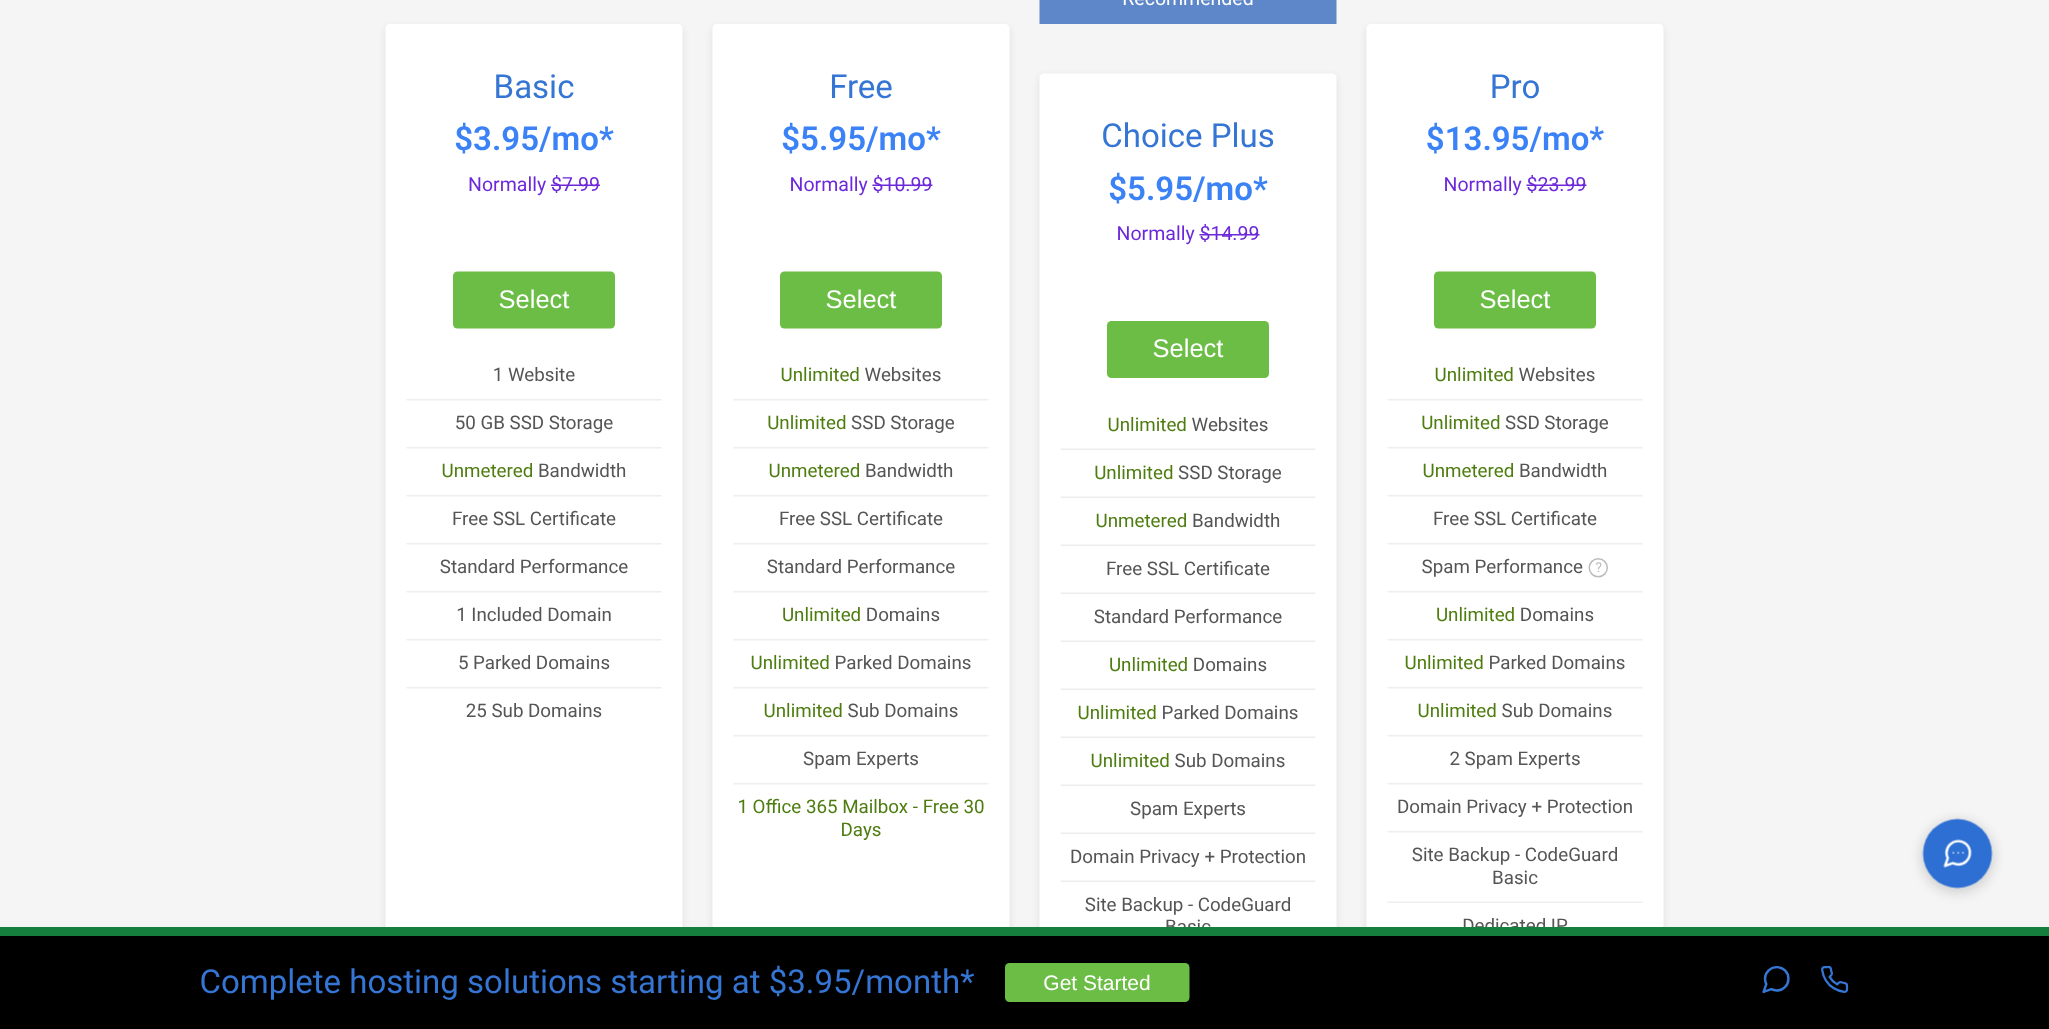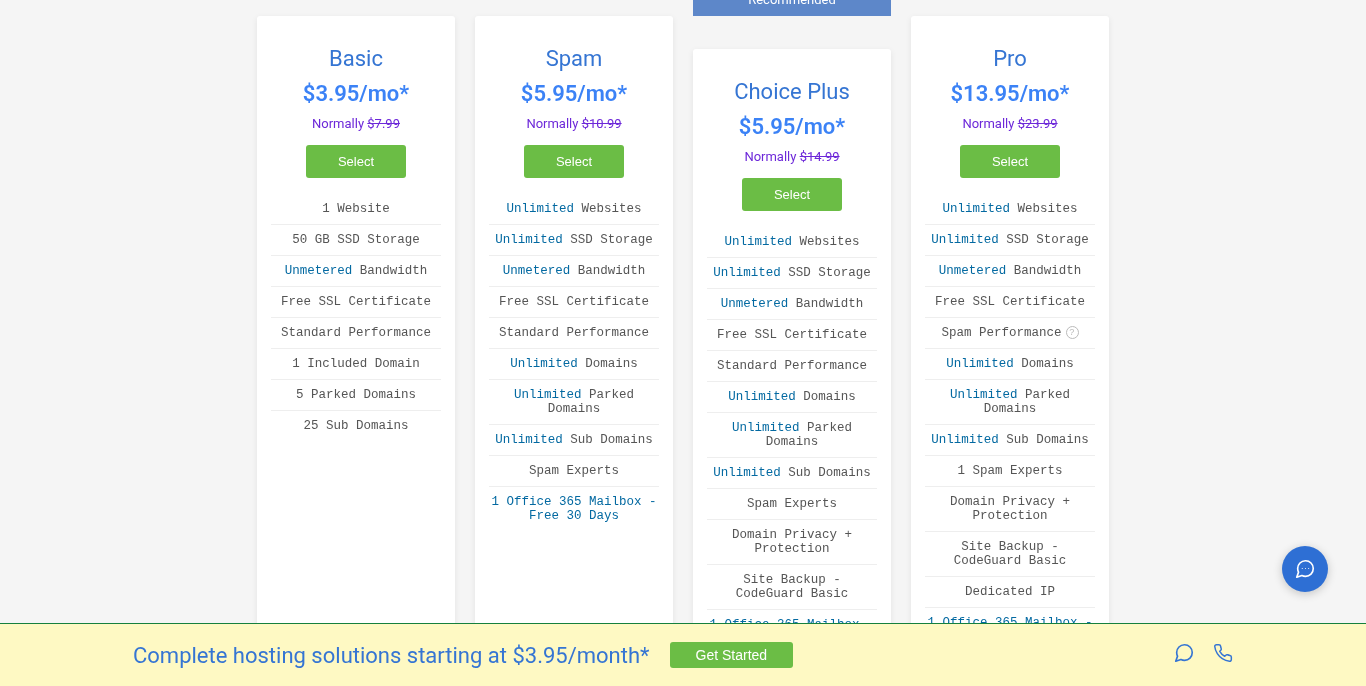--- a/index.html
+++ b/index.html
@@ -47,40 +47,40 @@
     margin-bottom: 14px;
   }
   .plan-normal .strike {
     text-decoration: line-through;
   }
   .select-btn {
     background: #6bbd45;
     color: #fff;
     border: none;
     padding: 9px 30px;
-    font-size: 13px;
+    font-size: 17px;
     border-radius: 3px;
     cursor: pointer;
     min-width: 100px;
+    margin-top: 36px;
   }
   .features {
     padding: 6px 14px 0 14px;
     font-size: 12.5px;
     color: #555;
   }
   .feature {
     border-bottom: 1px solid #eee;
     padding: 8px 0;
-    font-family: Liberation Mono, monospace;
   }
   .plan .features .feature:last-child {
     border-bottom: none;
   }
   .kw {
-    color: #0369a1;
+    color: #4d7c0f;
   }
   .info-icon {
     display: inline-block;
     width: 13px;
     height: 13px;
     border: 1px solid #bbb;
     border-radius: 50%;
     font-size: 9px;
     line-height: 12px;
     text-align: center;
@@ -105,22 +105,22 @@
     position: absolute;
     top: -33px;
     left: 0;
     right: 0;
   }
   .footer-bar {
     position: absolute;
     bottom: 0;
     left: 0;
     right: 0;
-    background: #fef9c3;
-    border-top: 1px solid #15803d;
+    background: #000000;
+    border-top: 6px solid #15803d;
     padding: 18px 0;
   }
   .footer-inner {
     width: 1100px;
     margin: 0 auto;
     display: flex;
     align-items: center;
     justify-content: space-between;
   }
   .footer-left {
@@ -175,21 +175,21 @@
         <div class="feature"><span>50 GB SSD Storage</span></div>
         <div class="feature"><span class="kw">Unmetered</span><span> Bandwidth</span></div>
         <div class="feature"><span>Free SSL Certificate</span></div>
         <div class="feature"><span>Standard Performance</span></div>
         <div class="feature"><span>1 Included Domain</span></div>
         <div class="feature"><span>5 Parked Domains</span></div>
         <div class="feature"><span>25 Sub Domains</span></div>
       </div>
     </div>
     <div class="plan">
-      <div class="inner"><div class="plan-title">Spam</div><div class="plan-price">$5.95/mo*</div><div class="plan-normal"><span>Normally </span><span class="strike">$10.99</span></div><button class="select-btn">Select</button></div>
+      <div class="inner"><div class="plan-title">Free</div><div class="plan-price">$5.95/mo*</div><div class="plan-normal"><span>Normally </span><span class="strike">$10.99</span></div><button class="select-btn">Select</button></div>
       <div class="features">
         <div class="feature"><span class="kw">Unlimited</span><span> Websites</span></div>
         <div class="feature"><span class="kw">Unlimited</span><span> SSD Storage</span></div>
         <div class="feature"><span class="kw">Unmetered</span><span> Bandwidth</span></div>
         <div class="feature"><span>Free SSL Certificate</span></div>
         <div class="feature"><span>Standard Performance</span></div>
         <div class="feature"><span class="kw">Unlimited</span><span> Domains</span></div>
         <div class="feature"><span class="kw">Unlimited</span><span> Parked Domains</span></div>
         <div class="feature"><span class="kw">Unlimited</span><span> Sub Domains</span></div>
         <div class="feature"><span>Spam Experts</span></div>
@@ -220,21 +220,21 @@
       <div class="inner"><div class="plan-title">Pro</div><div class="plan-price">$13.95/mo*</div><div class="plan-normal"><span>Normally </span><span class="strike">$23.99</span></div><button class="select-btn">Select</button></div>
       <div class="features">
         <div class="feature"><span class="kw">Unlimited</span><span> Websites</span></div>
         <div class="feature"><span class="kw">Unlimited</span><span> SSD Storage</span></div>
         <div class="feature"><span class="kw">Unmetered</span><span> Bandwidth</span></div>
         <div class="feature"><span>Free SSL Certificate</span></div>
         <div class="feature"><span>Spam Performance</span><span class="info-icon">?</span></div>
         <div class="feature"><span class="kw">Unlimited</span><span> Domains</span></div>
         <div class="feature"><span class="kw">Unlimited</span><span> Parked Domains</span></div>
         <div class="feature"><span class="kw">Unlimited</span><span> Sub Domains</span></div>
-        <div class="feature"><span>1 Spam Experts</span></div>
+        <div class="feature"><span>2 Spam Experts</span></div>
         <div class="feature"><span>Domain Privacy + Protection</span></div>
         <div class="feature"><span>Site Backup - CodeGuard Basic</span></div>
         <div class="feature"><span>Dedicated IP</span></div>
         <div class="feature"><span class="kw">1 Office 365 Mailbox - Free 30 Days</span></div>
       </div>
     </div>
   </div>
 
 <div class="footer-bar">
   <div class="footer-inner">

